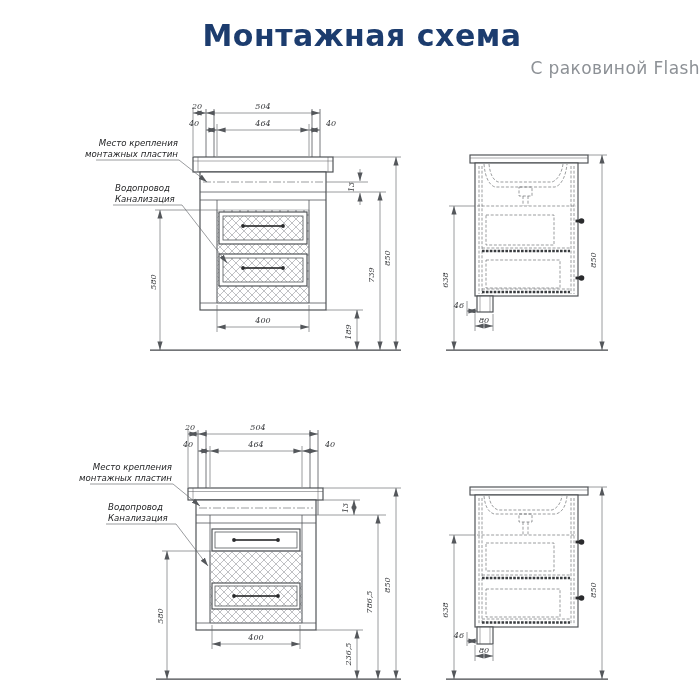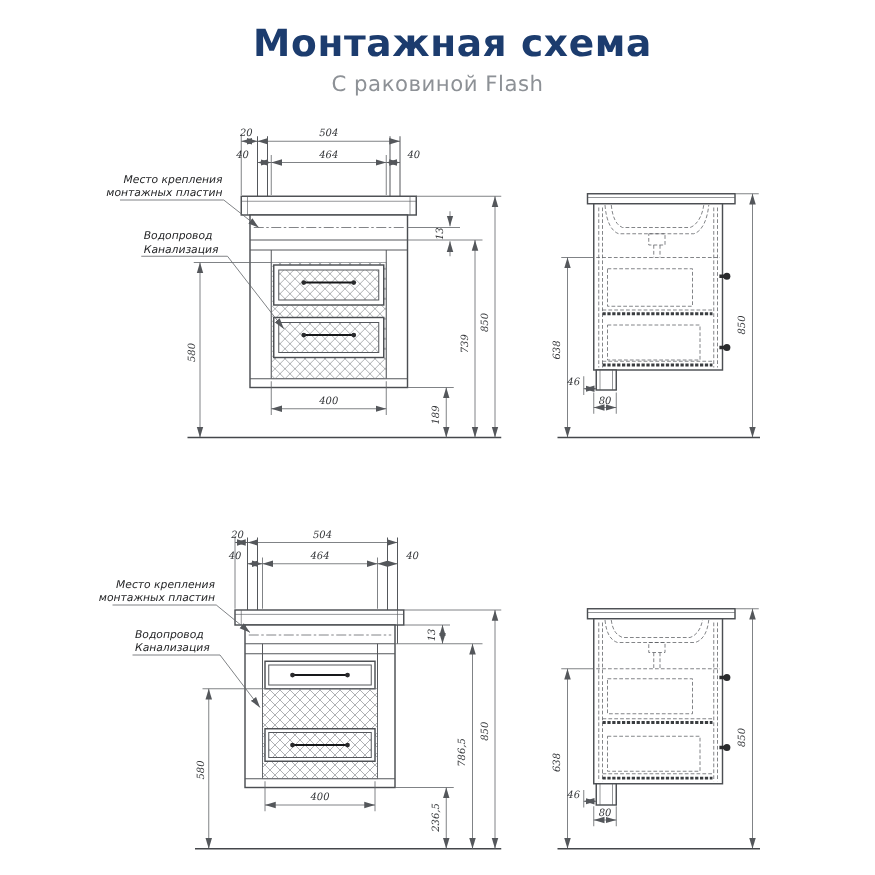--- a/index.html
+++ b/index.html
@@ -1,20 +1,20 @@
 <!DOCTYPE html>
 <html><head>
 <meta charset="utf-8">
 <style>
   html,body{margin:0;padding:0;background:#fff;}
   .page{position:relative;width:700px;height:700px;background:#fff;overflow:hidden;
         font-family:"DejaVu Sans",sans-serif;}
   .title{position:absolute;top:6px;left:0;width:700px;text-align:center;margin:12px;
          font-size:30px;font-weight:800;color:#1c3c6e;letter-spacing:.5px;}
-  .sub{position:absolute;left:0;width:700px;text-align:center;
+  .sub{position:absolute;left:0;width:700px;text-align:right;
        font-size:17px;color:#8d9196;letter-spacing:.4px;}
   svg.dwg{position:absolute;overflow:visible;}
   
   .ol{stroke:#4b4e52;stroke-width:1.15;}
   .l{stroke:#54575b;stroke-width:.8;}
   .tl{stroke:#54575b;stroke-width:.5;}
   .dsh{stroke:#595c60;stroke-width:.6;stroke-dasharray:3 1.7;}
   .dd{stroke:#595c60;stroke-width:.6;stroke-dasharray:8 2 2 2;}
   .dns{stroke:#3a3d40;stroke-width:2.3;stroke-dasharray:2.6 1.3;}
   .dim{stroke:#63666a;stroke-width:.65;}

